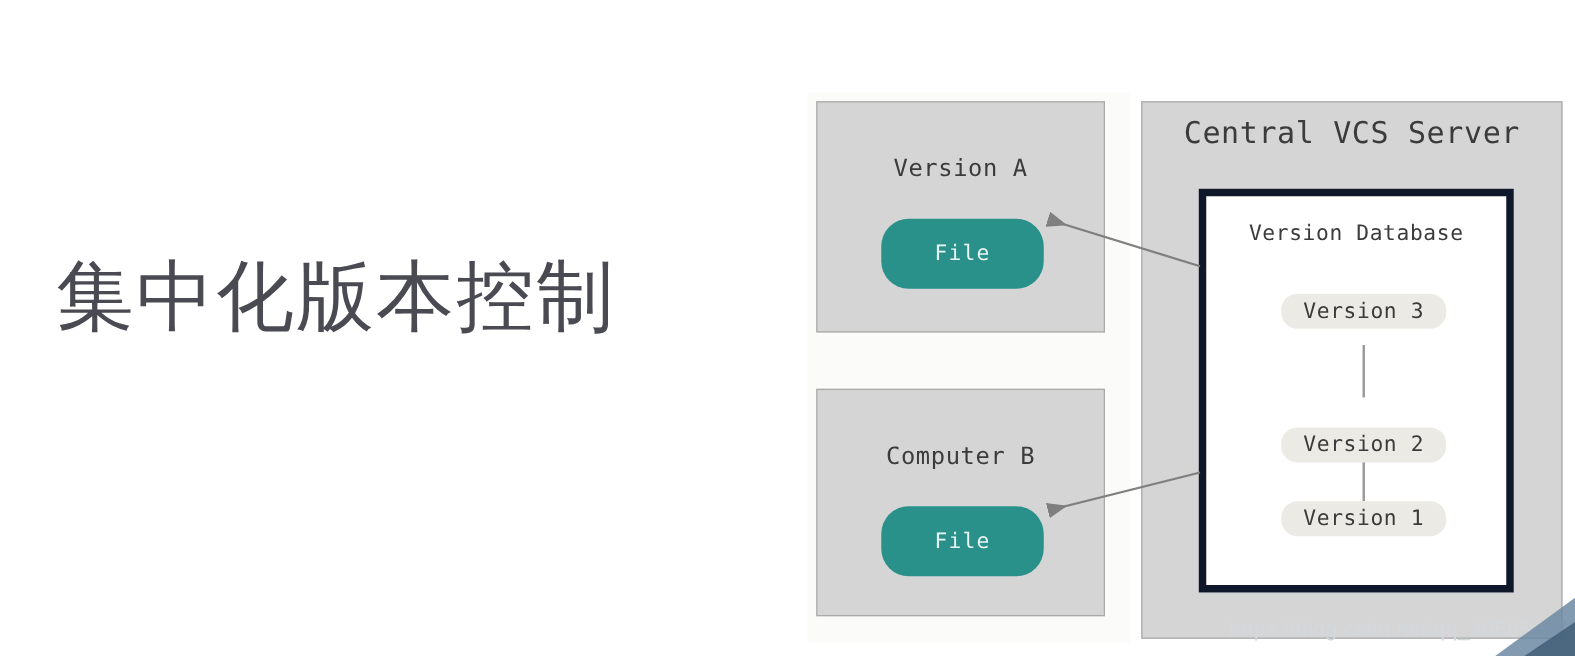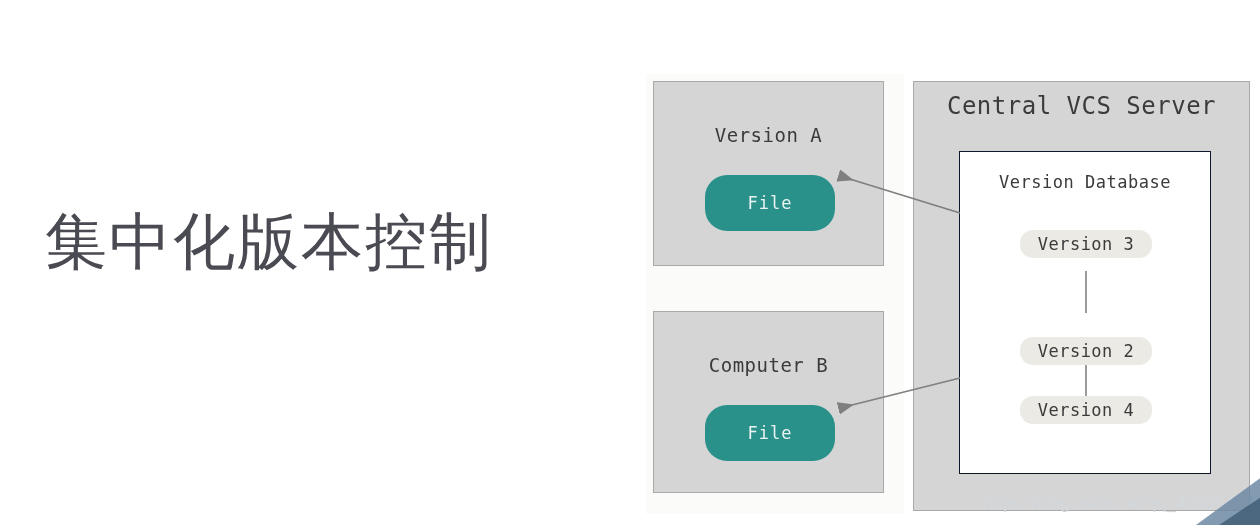--- a/index.html
+++ b/index.html
@@ -17,21 +17,21 @@
     height: 525px;
     background: #ffffff;
     font-family: "Liberation Sans", sans-serif;
   }
 
   
   #headline {
     position: absolute;
     left: 45px;
     top: 203px;
-    font-family: Liberation Sans, sans-serif;
+    font-family: Liberation Mono, monospace;
     font-size: 62px;
     line-height: 78px;
     letter-spacing: 2px;
     color: #4a4a52;
     white-space: nowrap;
     font-weight: 400;
   }
 
   
   #diagram {
@@ -104,21 +104,21 @@
   }
 
   
   #version-db {
     position: absolute;
     left: 45px;
     top: 69px;
     width: 252px;
     height: 323px;
     background: #ffffff;
-    border: 1px solid #0f172a;
+    border: 6px solid #0f172a;
   }
 
   #version-db .db-title {
     position: absolute;
     left: 0;
     right: 0;
     top: 20px;
     text-align: center;
     font-family: "DejaVu Sans Mono", "Liberation Mono", monospace;
     font-size: 17px;
@@ -233,21 +233,21 @@
       <div class="box-title">Central VCS Server</div>
 
       <div id="version-db">
         <div class="db-title">Version Database</div>
 
         <div class="version-link" id="version-link-0"></div>
         <div class="version-link" id="version-link-1"></div>
 
         <div class="version-pill" id="version-pill-0">Version 3</div>
         <div class="version-pill" id="version-pill-1">Version 2</div>
-        <div class="version-pill" id="version-pill-2">Version 4</div>
+        <div class="version-pill" id="version-pill-2">Version 1</div>
       </div>
     </div>
 
     <svg id="arrows" viewBox="0 0 620 465">
       <defs>
         <marker id="arrowhead" markerWidth="9" markerHeight="7" refX="8" refY="3.5" orient="auto" markerUnits="strokeWidth">
           <polygon points="9 0, 9 7, 0 3.5" fill="#7f7f7f"></polygon>
         </marker>
       </defs>
       <line x1="320" y1="153" x2="200" y2="116" stroke="#7f7f7f" stroke-width="1.8" marker-end="url(#arrowhead)"></line>

